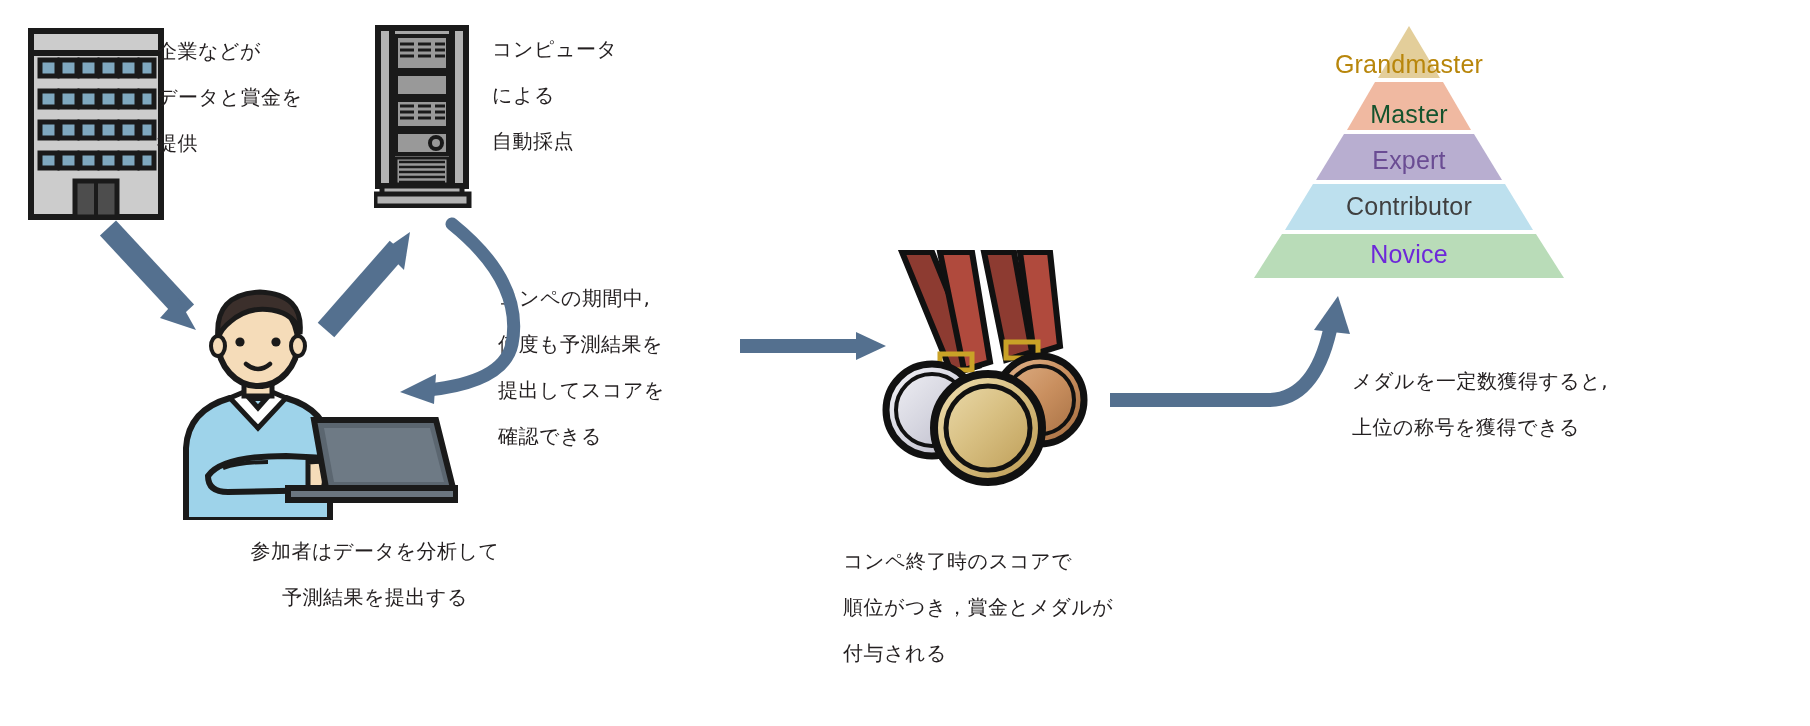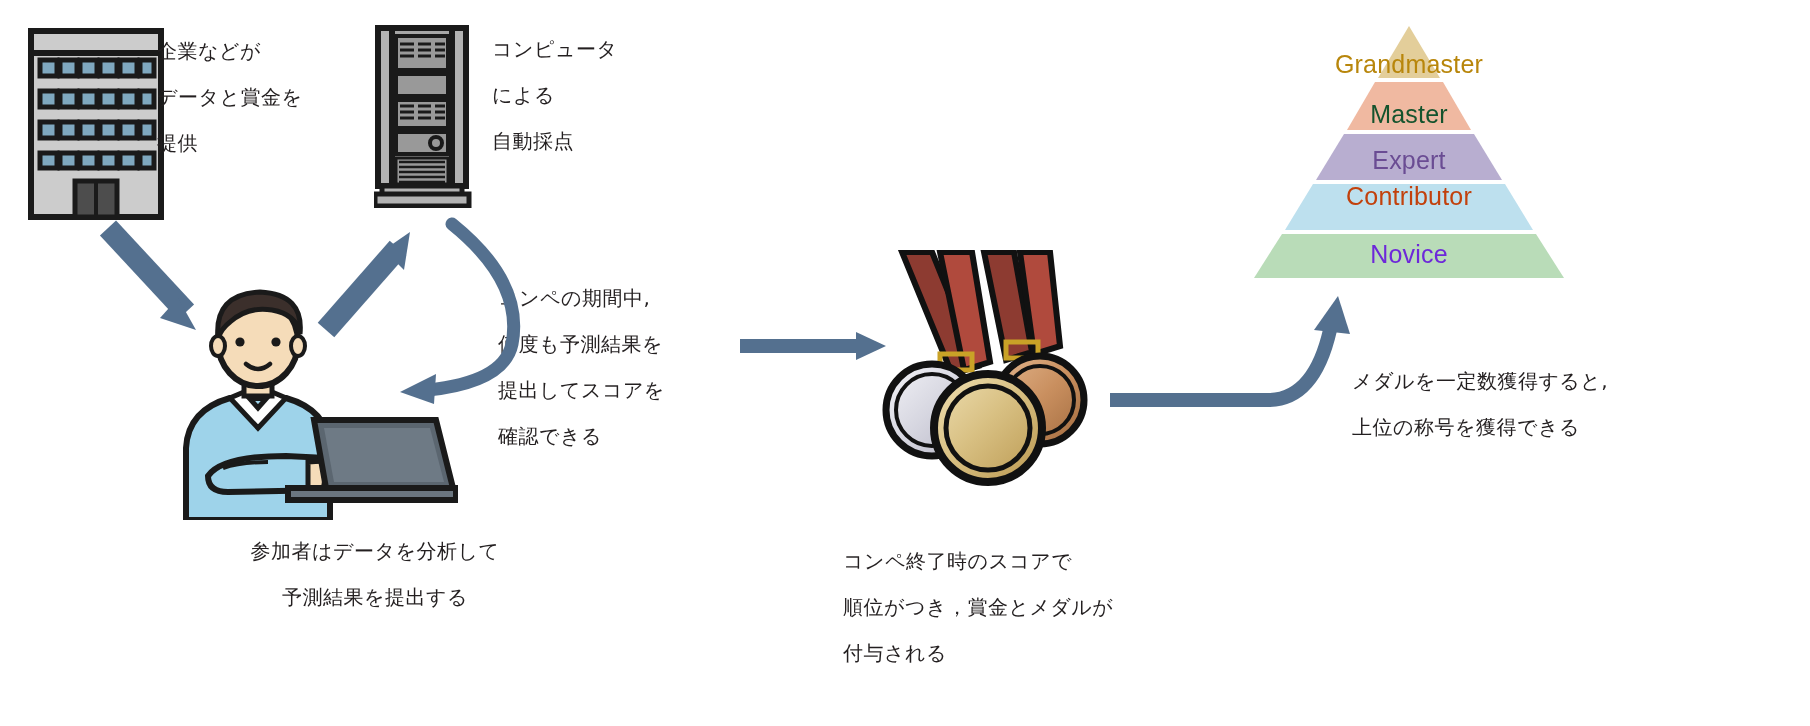--- a/index.html
+++ b/index.html
@@ -255,21 +255,21 @@
       <polygon points="100,112 230,112 258,158 72,158" fill="#b8aed0"></polygon>
 
       <polygon points="69,162 261,162 289,208 41,208" fill="#bde0ee"></polygon>
 
       <polygon points="38,212 292,212 320,256 10,256" fill="#b9dcb8"></polygon>
     </svg>
 
     <div class="pyr-label" style="top:28px; color:#b8860b;">Grandmaster</div>
     <div class="pyr-label" style="top:78px; color:#14532d;">Master</div>
     <div class="pyr-label" style="top:124px; color:#6a4c93;">Expert</div>
-    <div class="pyr-label" style="top:160px; color:#c2410c;">Contributor</div>
+    <div class="pyr-label" style="top:170px; color:#404040;">Contributor</div>
     <div class="pyr-label" style="top:218px; color:#6d28d9;">Novice</div>
   </div>
 
   <div class="abs jp-text" style="left:1352px; top:358px; width:400px;">メダルを一定数獲得すると,
 上位の称号を獲得できる</div>
 
   <svg class="arrowsvg" width="1810" height="726" viewBox="0 0 1810 726">
 
     <g>
       <path d="M108 228 L186 312" stroke="#54708f" stroke-width="22" fill="none"></path>

